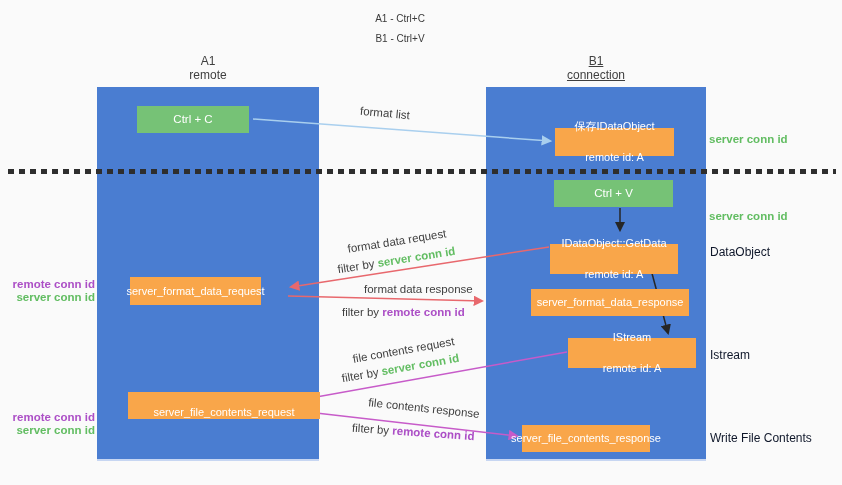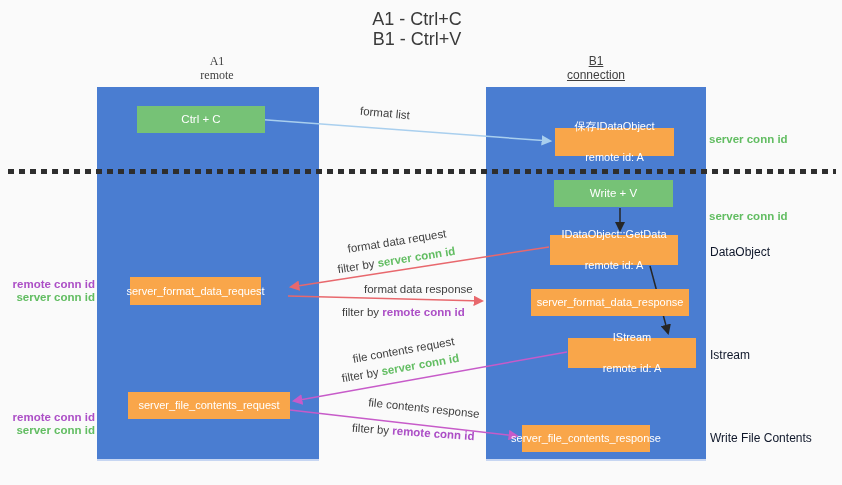--- a/index.html
+++ b/index.html
@@ -3,21 +3,21 @@
 <meta charset="utf-8">
 <style>
   html,body{margin:0;padding:0;}
   .canvas{
     position:relative;width:842px;height:485px;overflow:hidden;
     background:#fafafa;
     font-family:"Liberation Sans","DejaVu Sans",sans-serif;
     color:#3f3f3f;
   }
   .abs{position:absolute;}
-  .title{left:317px;top:9px;width:200px;text-align:center;font-size:18px;line-height:20px;color:#3a3a3a;}
+  .title{left:300px;top:9px;width:200px;text-align:center;font-size:10px;line-height:20px;color:#3a3a3a;}
   .col-header{top:54px;text-align:center;font-size:12px;line-height:14px;color:#3f3f3f;}
   .lifeline{top:87px;height:372px;background:#4a7dd1;border-bottom:2px solid #c7d6f2;}
   .dotted{left:8px;top:169px;width:828px;height:5px;z-index:3;
     background:repeating-linear-gradient(90deg,#2e2e2e 0 6px,transparent 6px 11px);}
   .node{display:flex;flex-direction:column;align-items:center;justify-content:center;
     color:#fff;text-align:center;z-index:4;font-size:11px;line-height:13px;}
   .green{background:#76c276;}
   .orange{background:#f9a64a;gap:18px;}
   .edge-label{font-size:11.5px;color:#3f3f3f;white-space:nowrap;z-index:4;}
   .b-green{color:#62bd62;font-weight:bold;}
@@ -30,21 +30,21 @@
 </head>
 <body>
 
 <div class="canvas">
 
   <div class="abs title">
     <div>A1 - Ctrl+C</div>
     <div>B1 - Ctrl+V</div>
   </div>
 
-  <div class="abs col-header" style="left:106px;width:222px;font-family:Liberation Serif, serif;">
+  <div class="abs col-header" style="left:97px;width:222px;">
     <div>A1</div>
     <div>remote</div>
   </div>
   <div class="abs col-header" style="left:486px;width:220px;text-decoration:underline;">
     <div>B1</div>
     <div>connection</div>
   </div>
 
   <div class="abs lifeline" style="left:97px;width:222px;z-index:1;"></div>
   <div class="abs lifeline" style="left:486px;width:220px;z-index:1;"></div>
@@ -68,45 +68,45 @@
     </defs>
     <line x1="253" y1="119" x2="550" y2="141" stroke="#a9cfee" stroke-width="1.5" marker-end="url(#m-blue)"></line>
     <line x1="549" y1="247" x2="291" y2="287" stroke="#e8686d" stroke-width="1.5" marker-end="url(#m-red)"></line>
     <line x1="288" y1="296" x2="482" y2="301" stroke="#e8686d" stroke-width="1.5" marker-end="url(#m-red)"></line>
     <line x1="620" y1="208" x2="620" y2="230" stroke="#262626" stroke-width="1.5" marker-end="url(#m-black)"></line>
     <line x1="650" y1="266" x2="668" y2="333" stroke="#262626" stroke-width="1.5" marker-end="url(#m-black)"></line>
     <line x1="567" y1="352" x2="294" y2="401" stroke="#c75bc9" stroke-width="1.5" marker-end="url(#m-mag)"></line>
     <line x1="290" y1="410" x2="517" y2="436" stroke="#c75bc9" stroke-width="1.5" marker-end="url(#m-mag)"></line>
   </svg>
 
-  <div class="abs node green" style="left:137px;top:106px;width:128px;height:27px;font-size:11.5px;">
+  <div class="abs node green" style="left:137px;top:106px;width:112px;height:27px;font-size:11.5px;">
     <div>Ctrl + C</div>
   </div>
   <div class="abs node orange" style="left:555px;top:128px;width:119px;height:28px;">
     <div>保存IDataObject</div>
     <div>remote id: A</div>
   </div>
   <div class="abs node green" style="left:554px;top:180px;width:119px;height:27px;font-size:11.5px;">
-    <div>Write + V</div>
+    <div>Ctrl + V</div>
   </div>
-  <div class="abs node orange" style="left:550px;top:235px;width:128px;height:30px;">
+  <div class="abs node orange" style="left:550px;top:244px;width:128px;height:30px;">
     <div>IDataObject::GetData</div>
     <div>remote id: A</div>
   </div>
   <div class="abs node orange" style="left:130px;top:277px;width:131px;height:28px;">
     <div>server_format_data_request</div>
   </div>
   <div class="abs node orange" style="left:487px;top:289px;width:158px;height:27px;margin-left:44px;">
     <div>server_format_data_response</div>
   </div>
   <div class="abs node orange" style="left:568px;top:338px;width:128px;height:30px;">
     <div>IStream</div>
     <div>remote id: A</div>
   </div>
-  <div class="abs node orange" style="left:128px;top:392px;width:162px;height:27px;">
+  <div class="abs node orange" style="left:128px;top:392px;width:192px;height:27px;justify-content:flex-end;">
     <div>server_file_contents_request</div>
   </div>
   <div class="abs node orange" style="left:522px;top:425px;width:128px;height:27px;">
     <div>server_file_contents_response</div>
   </div>
 
   <div class="abs edge-label" style="left:360px;top:107px;transform:rotate(5deg);">format list</div>
 
   <div class="abs edge-label" style="left:347px;top:235px;transform:rotate(-9deg);">format data request</div>
   <div class="abs edge-label" style="left:337px;top:254px;transform:rotate(-9deg);"><span>filter by </span><span class="b-green">server conn id</span></div>

